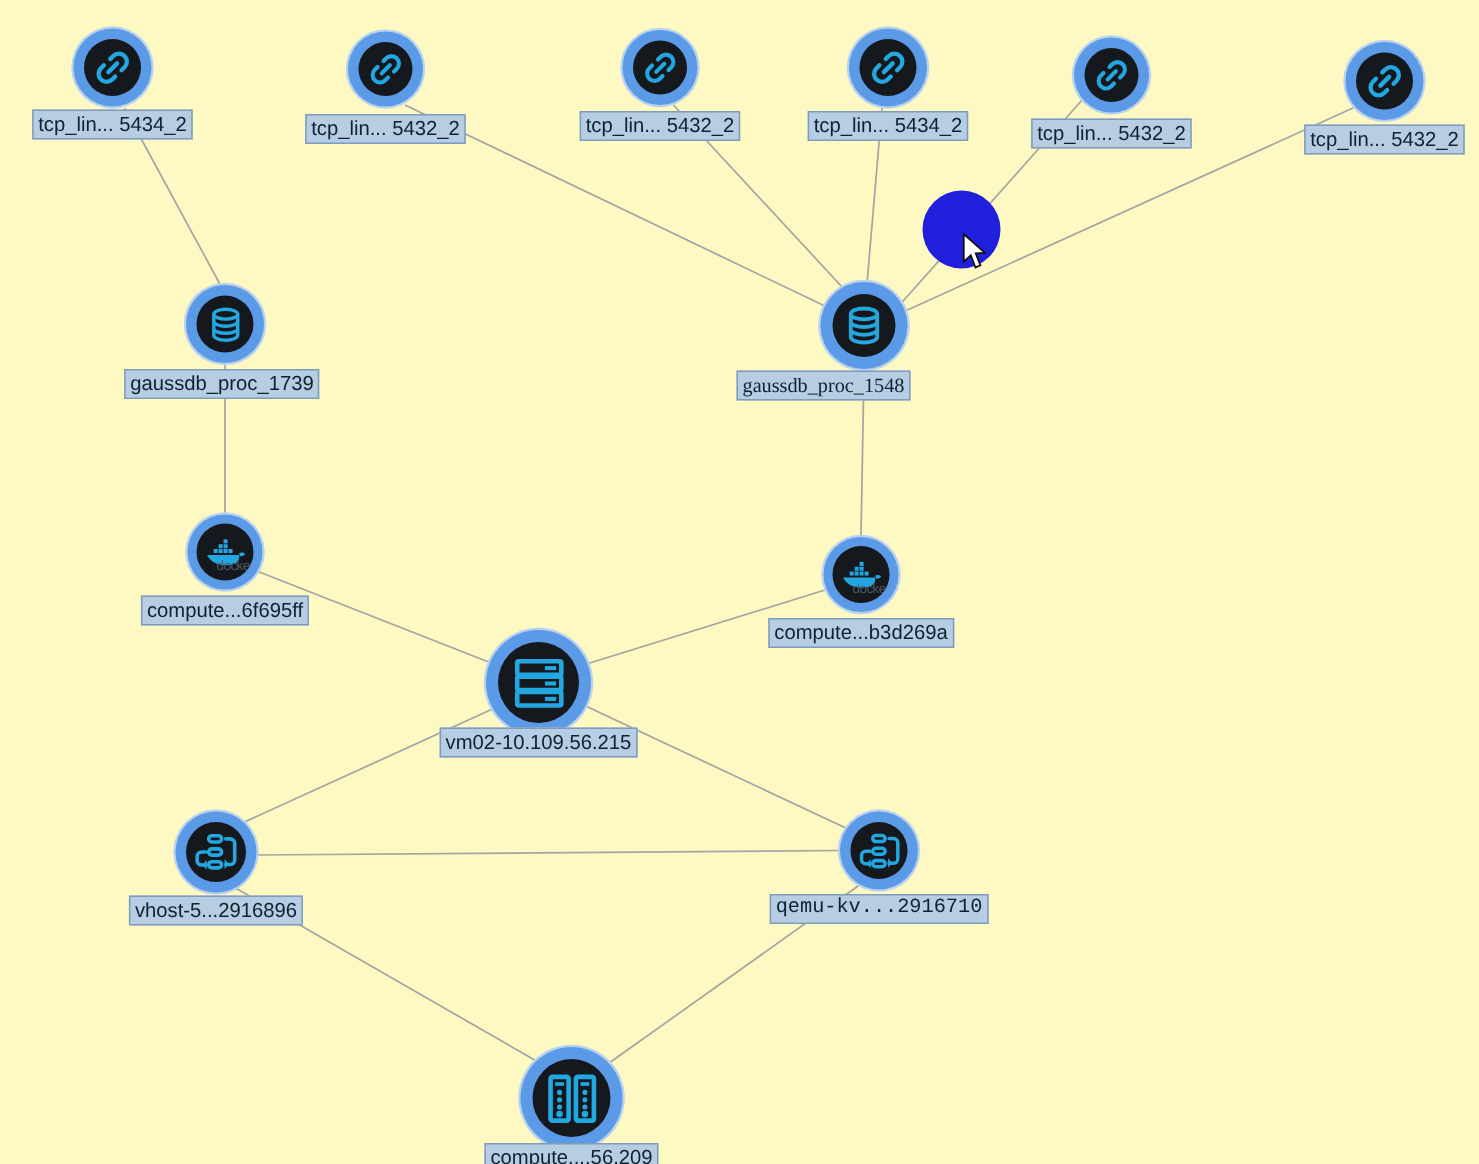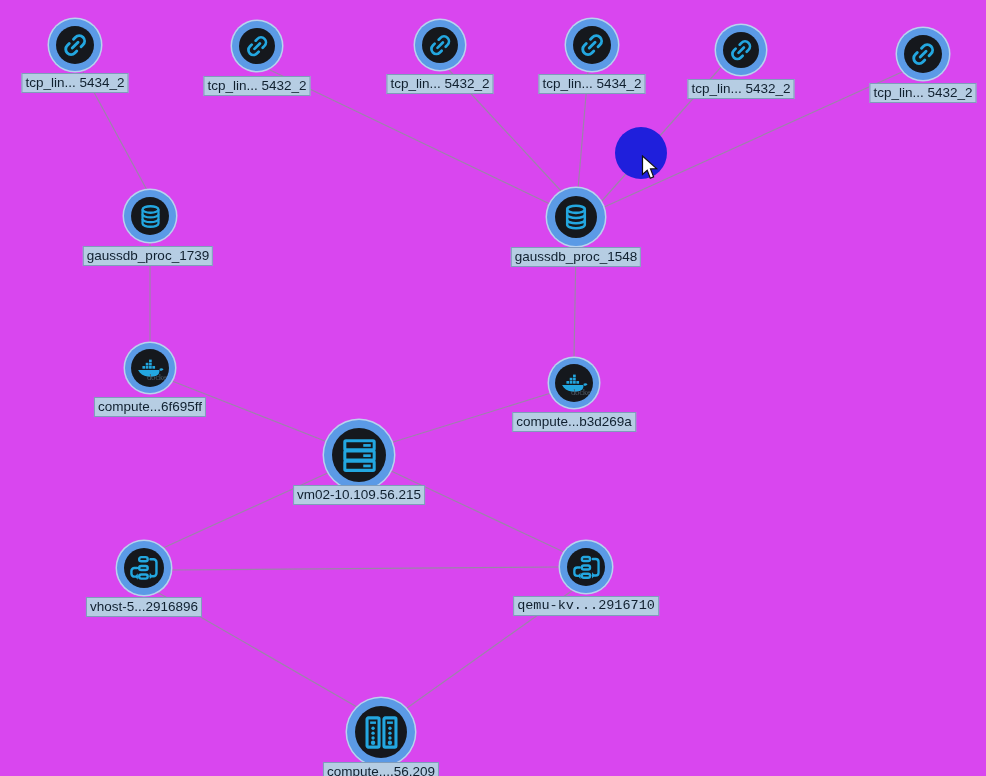--- a/index.html
+++ b/index.html
@@ -4,21 +4,21 @@
 <style>
   html, body {
     margin: 0;
     padding: 0;
     background: #14171c;
   }
   #canvas {
     position: relative;
     width: 986px;
     height: 776px;
-    background: #d946ef;
+    background: #fef9c3;
     overflow: hidden;
     font-family: "Liberation Sans", sans-serif;
     cursor: default;
   }
   #edge-layer {
     position: absolute;
     left: 0; top: 0;
     width: 986px;
     height: 776px;
     pointer-events: none;
@@ -67,27 +67,27 @@
     border-radius: 50%;
     transform: translate(-50%, -50%);
   }
   .cursor-arrow {
     position: absolute;
     pointer-events: none;
   }
   .docker-word {
     position:absolute;
     bottom: 5px;
-    left: 16px;
+    left: 0;
     width: 100%;
-    text-align:left;
+    text-align:right;
     font-size: 9px;
     color: #4e5a66;
     letter-spacing: -0.4px;
-    font-family: Liberation Serif, serif;
+    font-family: Liberation Sans, sans-serif;
   }
 </style>
 </head>
 <body>
 
 <div id="canvas">
 
   <svg id="edge-layer" viewBox="0 0 986 776" width="986" height="776">
       <line x1="83" y1="72" x2="148" y2="192" stroke="#8d9299" stroke-width="1.15" stroke-opacity="0.82"></line>
       <line x1="270" y1="70" x2="552" y2="205" stroke="#8d9299" stroke-width="1.15" stroke-opacity="0.82"></line>
@@ -214,21 +214,21 @@
       <g fill="none" stroke="#23a7e0" stroke-width="1.9">
         <ellipse cx="12" cy="6.2" rx="6.6" ry="2.7"></ellipse>
         <path d="M5.4 6.2 v11.6 c0 1.5 3 2.7 6.6 2.7 s6.6 -1.2 6.6 -2.7 V6.2"></path>
         <path d="M5.4 10.1 c0 1.5 3 2.7 6.6 2.7 s6.6 -1.2 6.6 -2.7"></path>
         <path d="M5.4 14.0 c0 1.5 3 2.7 6.6 2.7 s6.6 -1.2 6.6 -2.7"></path>
       </g>
             </svg>
           </div>
         </div>
       </div>
-      <div class="node-label" style="left: 576px; top: 247px;">gaussdb_proc_1548</div>
+      <div class="node-label" style="left: 549px; top: 247px; font-family: Liberation Serif, serif;">gaussdb_proc_1548</div>
       <div class="node" style="left: 150px; top: 368px;">
         <div class="node-ring" style="width: 50px; height: 50px;">
           <div class="node-core" style="width: 38px; height: 38px; position: relative;">
             <svg class="node-icon" width="29" height="29" viewBox="0 0 28 22">
       <g fill="#23a7e0">
         <rect x="6.2" y="8.6" width="2.6" height="2.6"></rect>
         <rect x="9.4" y="8.6" width="2.6" height="2.6"></rect>
         <rect x="12.6" y="8.6" width="2.6" height="2.6"></rect>
         <rect x="15.8" y="8.6" width="2.6" height="2.6"></rect>
         <rect x="9.4" y="5.5" width="2.6" height="2.6"></rect>

